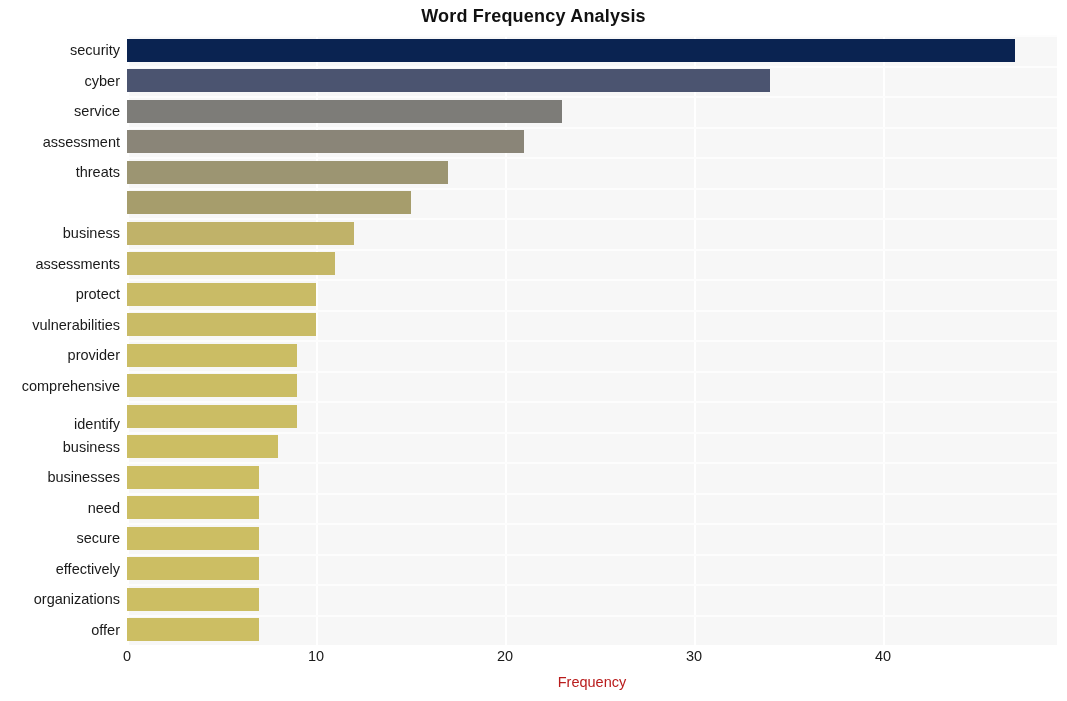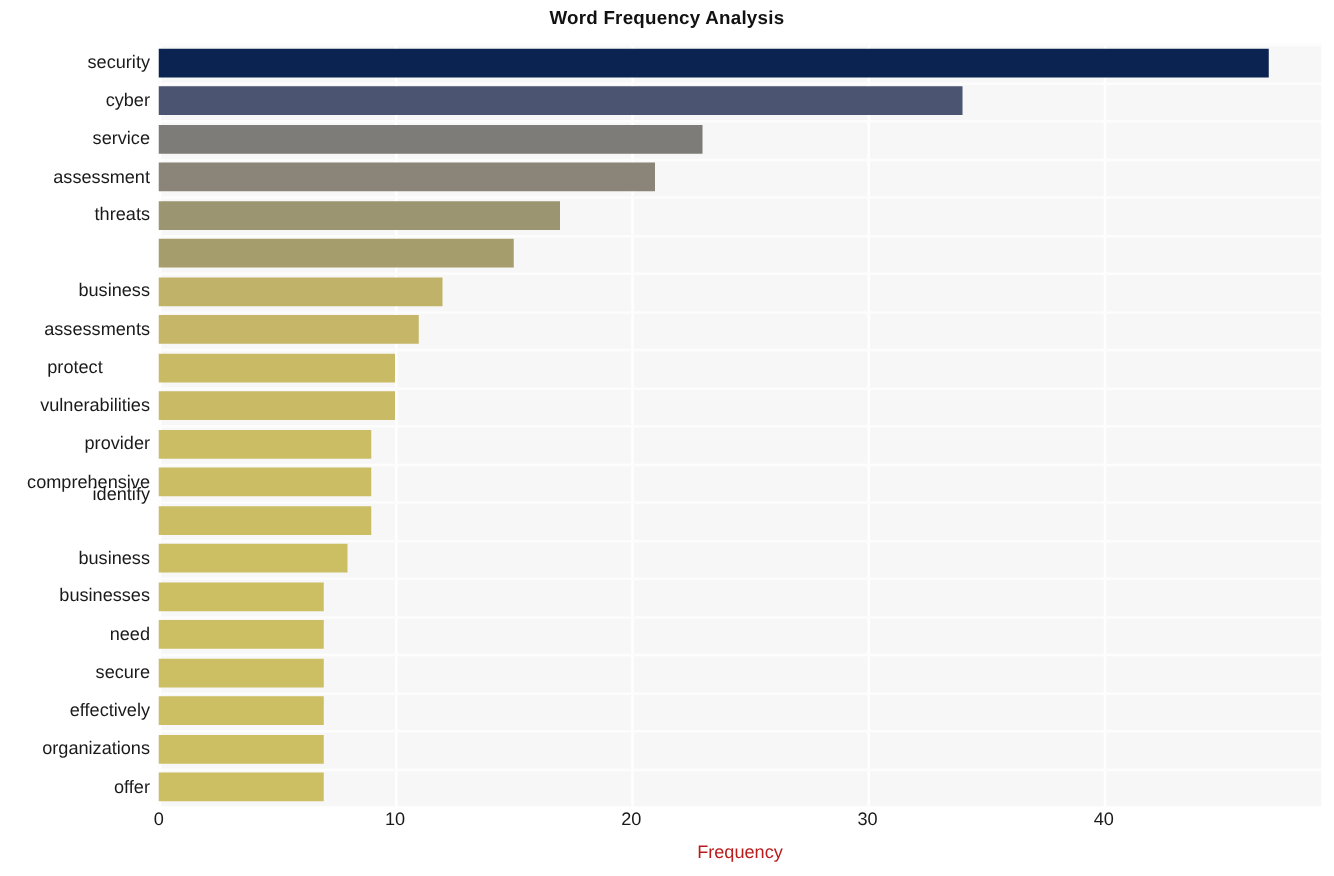--- a/index.html
+++ b/index.html
@@ -18,21 +18,21 @@
     width: 1067px;
     height: 701px;
     background: #ffffff;
   }
   #chart-title {
     position: absolute;
     left: 0;
     top: 6px;
     width: 1067px;
     text-align: center;
-    font-size: 15px;
+    font-size: 18px;
     font-weight: bold;
     color: #111111;
     letter-spacing: 0.2px;
   }
   
   #plot-area {
     position: absolute;
     left: 127px;
     top: 35px;
     width: 930px;
@@ -204,25 +204,25 @@
     </div>
 
   <div id="y-labels">
       <div class="ylabel" style="top: 0px; height: 30.5px; line-height: 30.5px;">security</div>
       <div class="ylabel" style="top: 30.5px; height: 30.5px; line-height: 30.5px;">cyber</div>
       <div class="ylabel" style="top: 61px; height: 30.5px; line-height: 30.5px;">service</div>
       <div class="ylabel" style="top: 91.5px; height: 30.5px; line-height: 30.5px;">assessment</div>
       <div class="ylabel" style="top: 122px; height: 30.5px; line-height: 30.5px;">threats</div>
       <div class="ylabel" style="top: 183px; height: 30.5px; line-height: 30.5px;">business</div>
       <div class="ylabel" style="top: 213.5px; height: 30.5px; line-height: 30.5px;">assessments</div>
-      <div class="ylabel" style="top: 244px; height: 30.5px; line-height: 30.5px; text-align: center;">protect</div>
+      <div class="ylabel" style="top: 244px; height: 30.5px; line-height: 30.5px;">protect</div>
       <div class="ylabel" style="top: 274.5px; height: 30.5px; line-height: 30.5px;">vulnerabilities</div>
       <div class="ylabel" style="top: 305px; height: 30.5px; line-height: 30.5px;">provider</div>
       <div class="ylabel" style="top: 335.5px; height: 30.5px; line-height: 30.5px;">comprehensive</div>
-      <div class="ylabel" style="top: 346px; height: 30.5px; line-height: 30.5px;">identify</div>
+      <div class="ylabel" style="top: 374px; height: 30.5px; line-height: 30.5px;">identify</div>
       <div class="ylabel" style="top: 396.5px; height: 30.5px; line-height: 30.5px;">business</div>
       <div class="ylabel" style="top: 427px; height: 30.5px; line-height: 30.5px;">businesses</div>
       <div class="ylabel" style="top: 457.5px; height: 30.5px; line-height: 30.5px;">need</div>
       <div class="ylabel" style="top: 488px; height: 30.5px; line-height: 30.5px; text-align: right;">secure</div>
       <div class="ylabel" style="top: 518.5px; height: 30.5px; line-height: 30.5px;">effectively</div>
       <div class="ylabel" style="top: 549px; height: 30.5px; line-height: 30.5px;">organizations</div>
       <div class="ylabel" style="top: 579.5px; height: 30.5px; line-height: 30.5px;">offer</div>
     </div>
 
   <div id="x-ticks">

